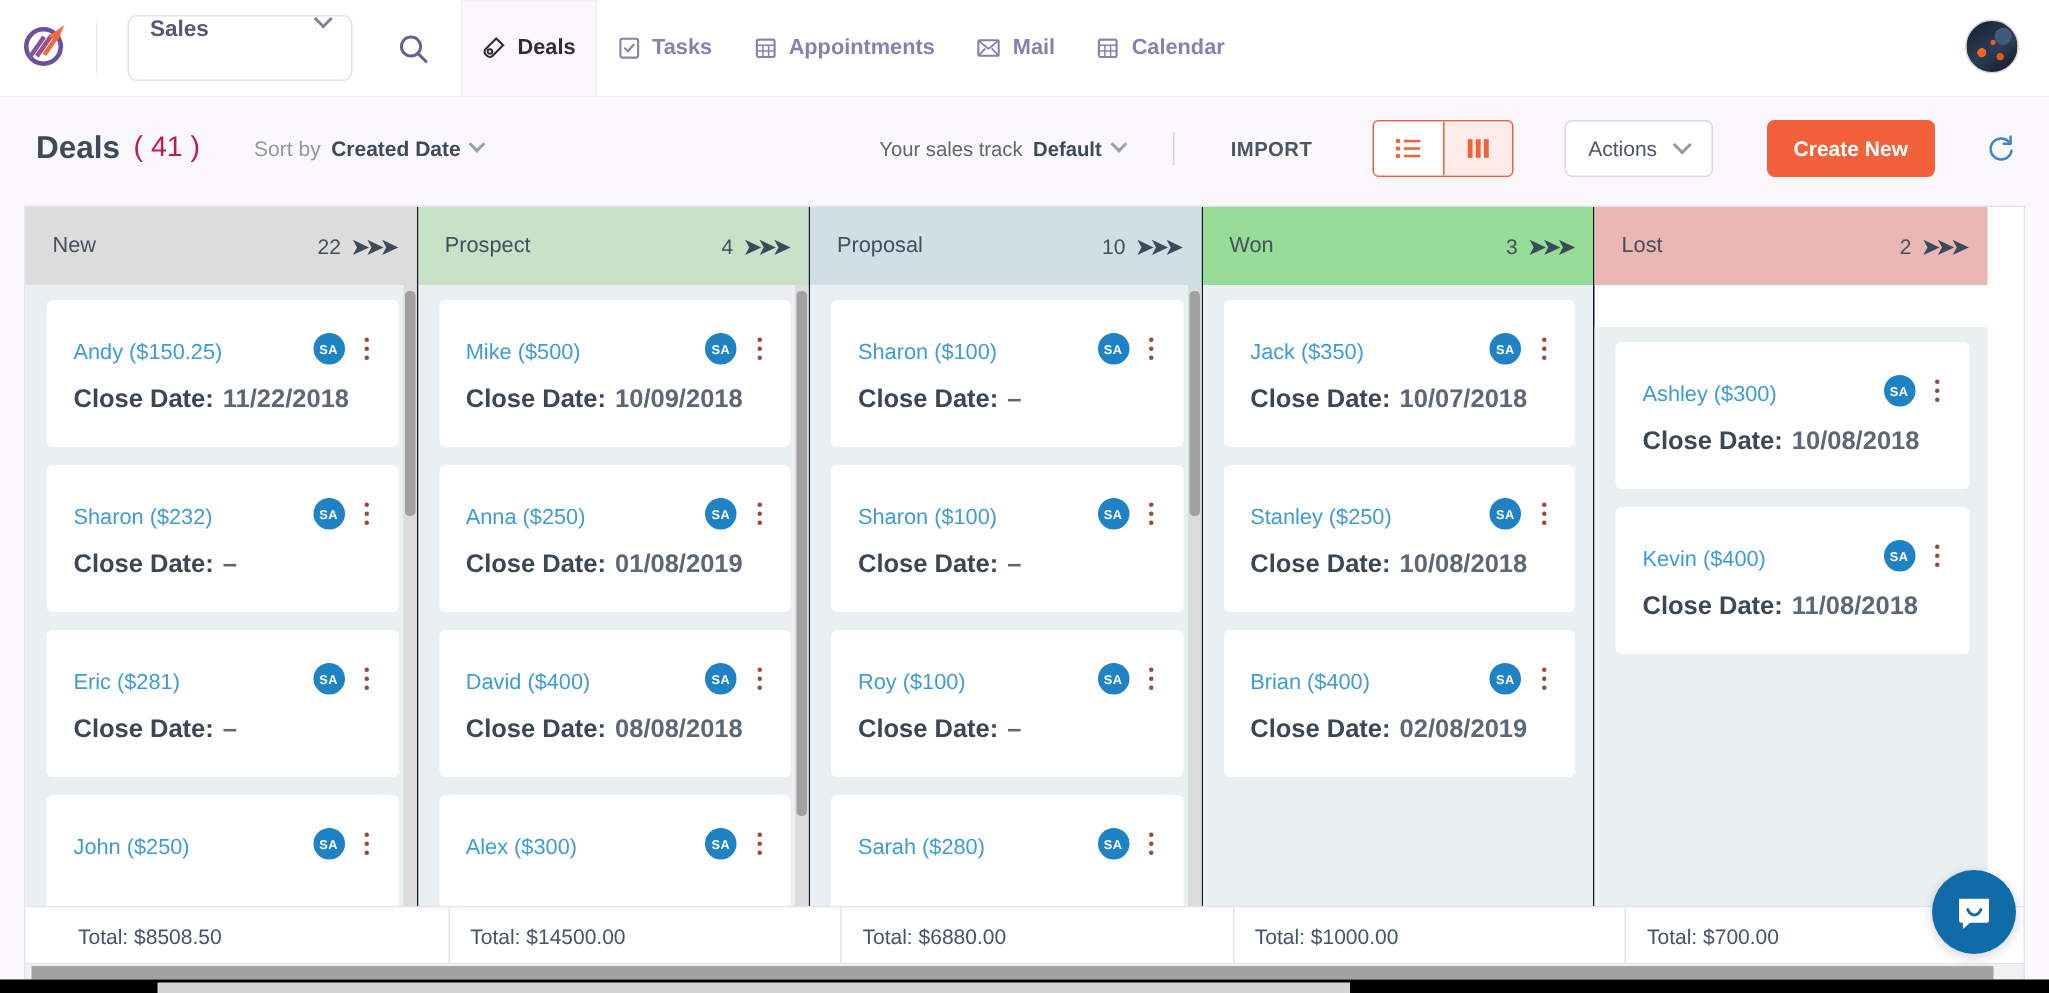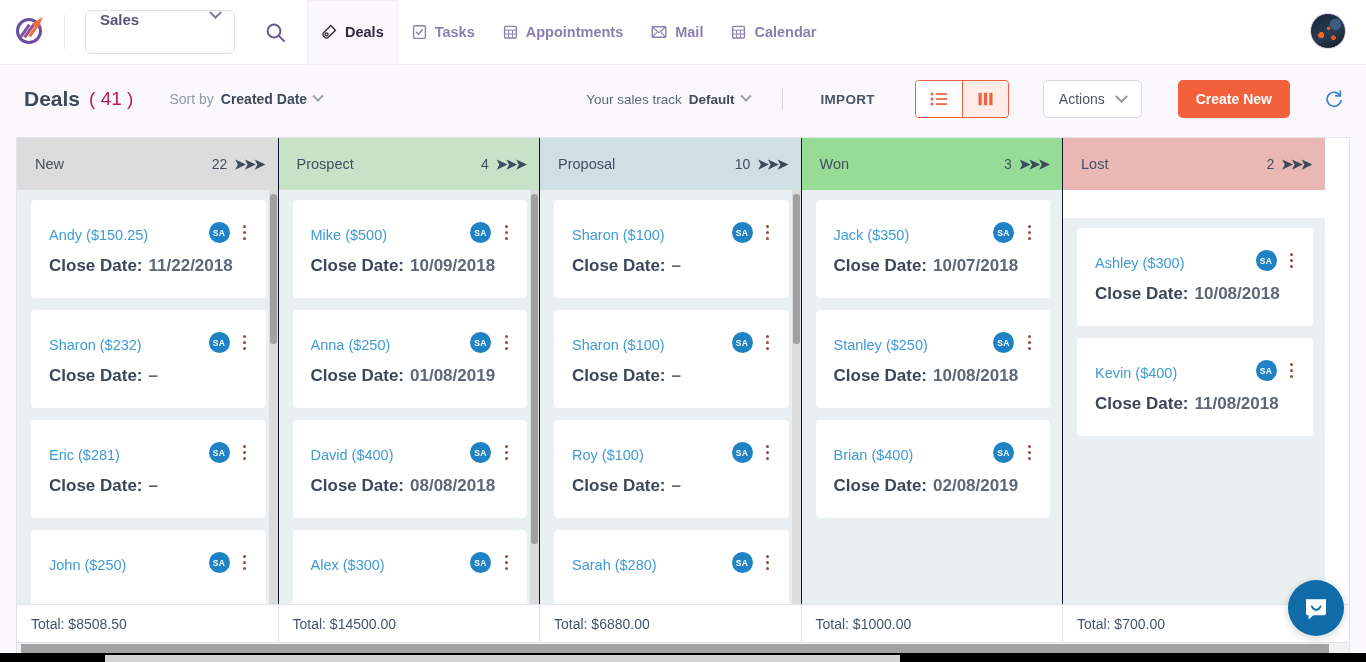--- a/index.html
+++ b/index.html
@@ -287,20 +287,21 @@
     display: block;
   }
 
   
   .totals {
     display: flex;
     border: 1px solid #e6e2ec;
     border-top: none;
     background: #fff;
     height: 38px;
+    padding-left: 21px;
   }
   .total-cell {
     width: 261.5px; flex: none;
     display: flex; align-items: center;
     padding-left: 14px;
     font-size: 14px; color: #46546a;
     border-right: 1px solid #e2e6ea;
   }
   .total-cell:last-child { border-right: none; }
   .hscroll {

